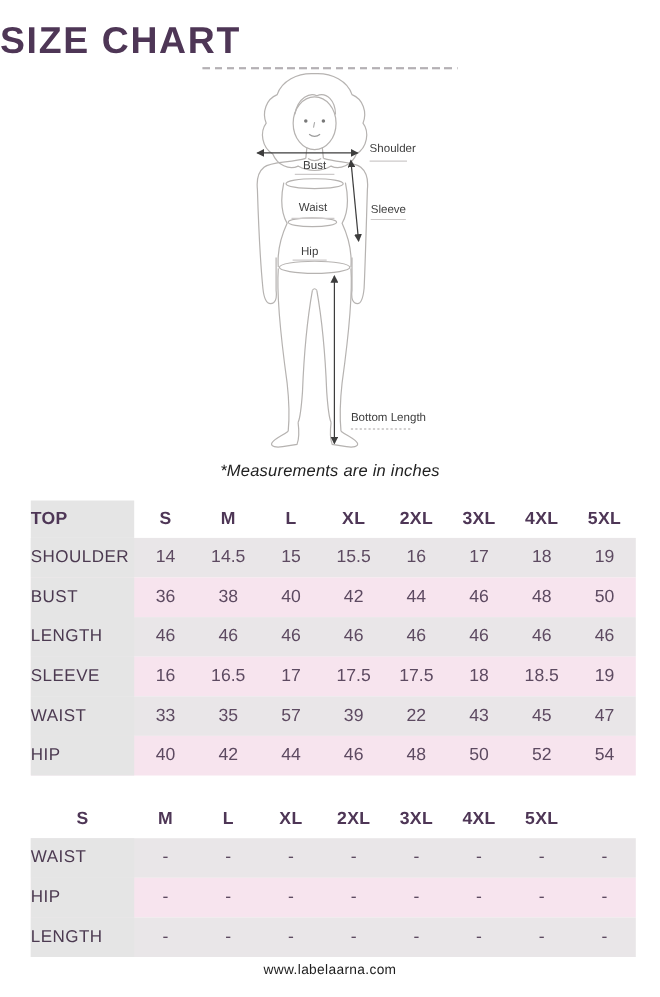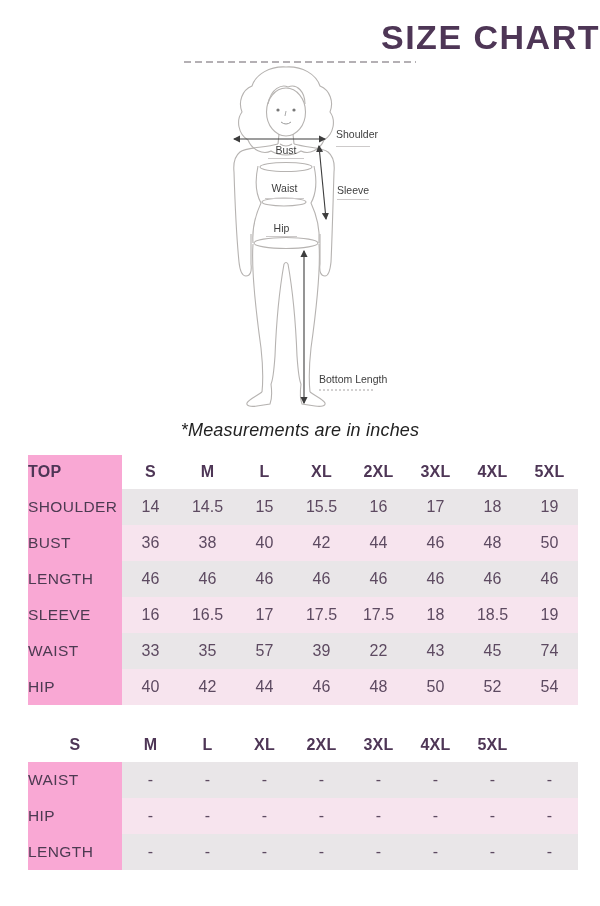--- a/index.html
+++ b/index.html
@@ -3,51 +3,51 @@
 <meta charset="utf-8">
 <style>
   html,body{margin:0;padding:0;background:#fff;}
   .page{
     position:relative;width:600px;height:906px;background:#ffffff;
     font-family:"Liberation Sans",sans-serif;overflow:hidden;
   }
   
   .page-title{
     position:absolute;top:18px;left:0;width:100%;margin:0;
-    text-align:right;font-size:34px;font-weight:bold;letter-spacing:1.5px;
+    text-align:left;font-size:34px;font-weight:bold;letter-spacing:1.5px;
     color:var(--accent,#4e3656);
   }
   .title-underline{
     position:absolute;top:61px;left:184px;width:232px;height:2px;
     background:repeating-linear-gradient(90deg,#b4b0b4 0 7px,transparent 7px 11px);
   }
   
   .figure-svg{position:absolute;top:0;left:0;}
   .fig-label{font-family:"Liberation Sans",sans-serif;font-size:10.5px;fill:#3e3e3e;}
   
   .note{
     position:absolute;top:420px;left:0;width:100%;text-align:center;
-    font-size:18px;font-style:italic;color:#222;letter-spacing:0.2px;
+    font-size:15px;font-style:italic;color:#222;letter-spacing:0.2px;
   }
   
   .size-section{position:absolute;left:28px;width:550px;}
   #top-table{top:455px;}
   #bottom-table{top:728px;}
   .trow{
     display:grid;grid-template-columns:94px repeat(8,1fr);
     height:36px;align-items:center;
   }
   .trow.head{height:34px;background:#fff;}
   .cell{white-space:nowrap;}
   .cell.hcell,.cell.val{text-align:center;}
   .trow.head .cell{
     font-weight:bold;font-size:16px;color:var(--accent,#4e3656);letter-spacing:0.3px;
   }
   .cell.label{
-    text-align:left;background:#f9a8d4;font-size:15.5px;
+    text-align:left;background:#e5e5e5;font-size:15.5px;
     color:var(--label,#4c3a51);letter-spacing:0.4px;height:100%;
     display:flex;align-items:center;
   }
   .cell.val{font-size:16px;color:var(--value,#5d4a61);}
   .trow.gray{background:var(--gray,#e9e6e8);}
   .trow.pink{background:var(--pink,#f7e4ee);}
   
   .footer{
     position:absolute;top:874px;left:0;width:100%;text-align:center;
     font-size:12.5px;color:#1d1d1d;letter-spacing:0.3px;
@@ -188,21 +188,21 @@
       </div>
       <div class="trow gray">
         <div class="cell label">WAIST</div>
         <div class="cell val">33</div>
         <div class="cell val">35</div>
         <div class="cell val">57</div>
         <div class="cell val">39</div>
         <div class="cell val">22</div>
         <div class="cell val">43</div>
         <div class="cell val">45</div>
-        <div class="cell val">74</div>
+        <div class="cell val">47</div>
       </div>
       <div class="trow pink">
         <div class="cell label">HIP</div>
         <div class="cell val">40</div>
         <div class="cell val">42</div>
         <div class="cell val">44</div>
         <div class="cell val">46</div>
         <div class="cell val">48</div>
         <div class="cell val">50</div>
         <div class="cell val">52</div>
@@ -249,14 +249,15 @@
         <div class="cell val">-</div>
         <div class="cell val">-</div>
         <div class="cell val">-</div>
         <div class="cell val">-</div>
         <div class="cell val">-</div>
         <div class="cell val">-</div>
         <div class="cell val">-</div>
       </div>
     </section>
 
+  <div class="footer">www.labelaarna.com</div>
 
 </div>
 
 </body></html>

